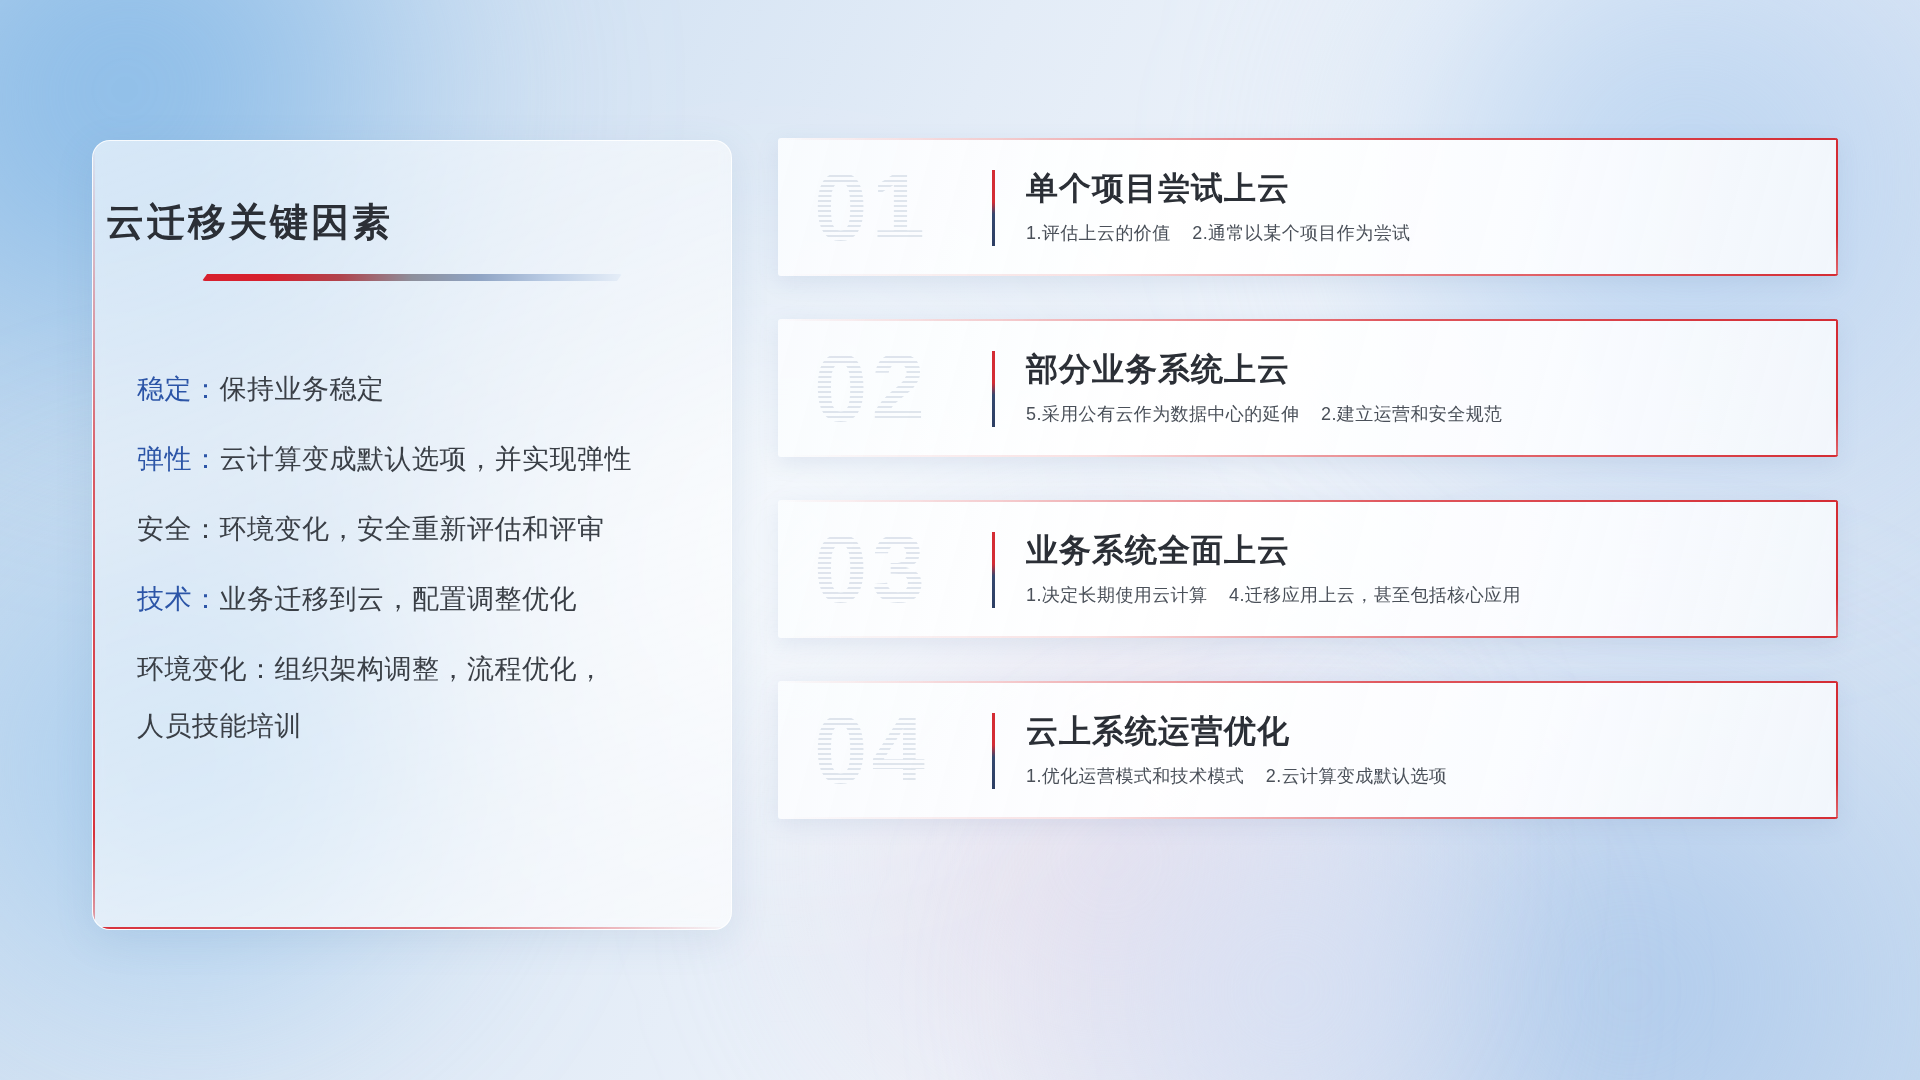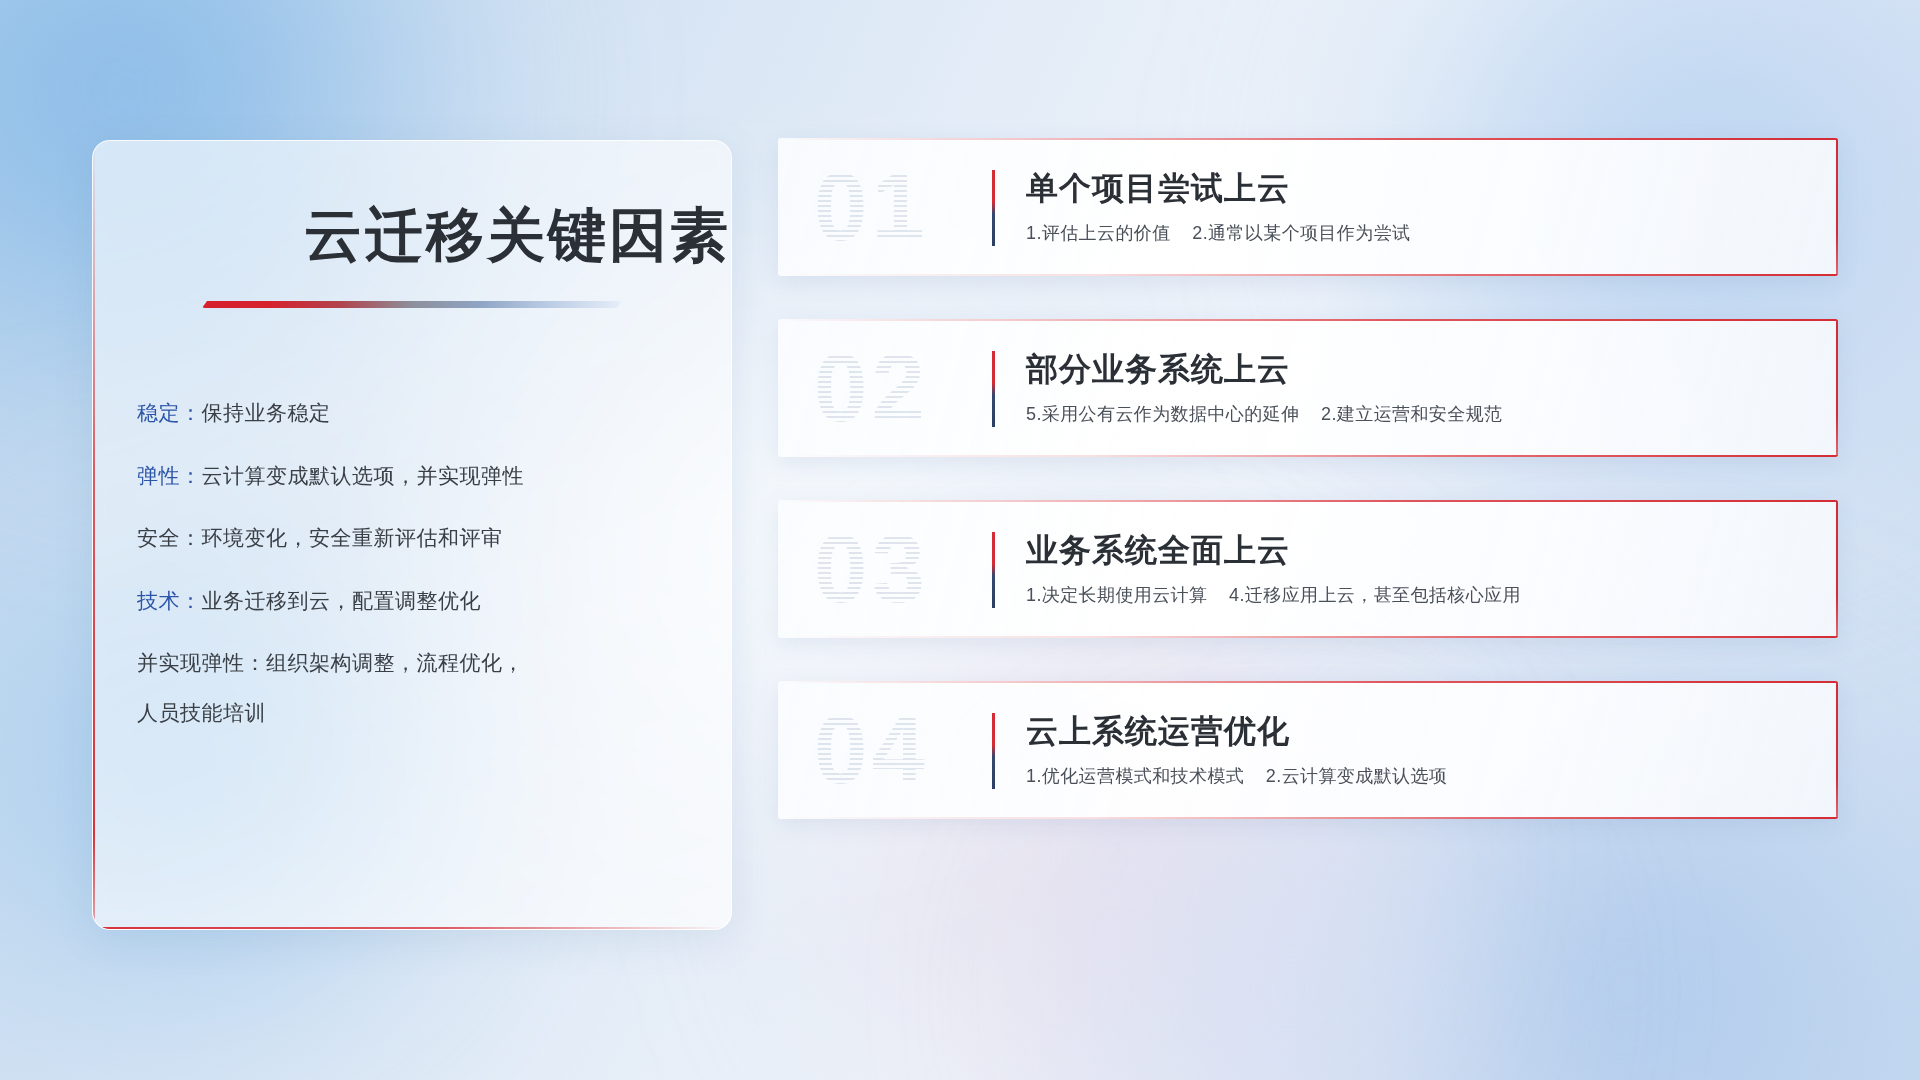--- a/index.html
+++ b/index.html
@@ -46,33 +46,34 @@
   #left-panel::before{ 
     content:""; position:absolute; left:0; top:0; bottom:0; width:2px;
     background:linear-gradient(180deg,rgba(214,40,50,0) 0%,rgba(214,40,50,.75) 42%,rgba(214,40,50,.95) 88%,rgba(214,40,50,.35) 100%);
   }
   #left-panel::after{
     content:""; position:absolute; left:0; right:0; bottom:0; height:2px;
     background:linear-gradient(90deg,rgba(214,40,50,.95) 0%,rgba(214,40,50,.75) 55%,rgba(214,40,50,0) 100%);
   }
 
   .panel-title{
-    margin:56px 0 0 0; text-align:right;
-    font-size:58px; font-weight:bold; letter-spacing:3px;
+    margin:56px 0 0 0; text-align:left;
+    font-size:38px; font-weight:bold; letter-spacing:3px;
     color:#2b2f36;
+    padding-left:13px;
   }
   .title-rule{
     margin:26px auto 0 auto; width:420px; height:7px; border-radius:3px;
     background:linear-gradient(90deg,#d7202e 0%,#d7202e 16%,#b0444d 33%,#8d8f9b 50%,#8fa4c4 66%,#b9cbe4 82%,#e6eef8 100%);
     clip-path:polygon(1.2% 0,100% 0,98.8% 100%,0 100%);
   }
 
   .factor-list{ margin:92px 0 0 0; padding:0 0 0 44px; list-style:none; }
   .factor-item{
-    font-size:21px; line-height:1.22; color:#3a3f46;
+    font-size:27px; line-height:1.22; color:#3a3f46;
     margin-bottom:37px; letter-spacing:.5px; white-space:nowrap;
   }
   .factor-item:last-child{ margin-bottom:0; }
   .factor-label{ color:#3a3f46; }
   .factor-label.accent{ color:#2c55a7; }
   .factor-cont{ display:block; margin-top:24px; color:#3a3f46; }
 
   
   #cards{ position:absolute; left:778px; top:138px; width:1060px; }
   .step-card{
@@ -144,21 +145,21 @@
     <li class="factor-item">
       <span class="factor-label accent">弹性：</span><span class="factor-value">云计算变成默认选项，并实现弹性</span>
     </li>
     <li class="factor-item">
       <span class="factor-label">安全：</span><span class="factor-value">环境变化，安全重新评估和评审</span>
     </li>
     <li class="factor-item">
       <span class="factor-label accent">技术：</span><span class="factor-value">业务迁移到云，配置调整优化</span>
     </li>
     <li class="factor-item">
-      <span class="factor-label">并实现弹性：</span><span class="factor-value">组织架构调整，流程优化，</span>
+      <span class="factor-label">环境变化：</span><span class="factor-value">组织架构调整，流程优化，</span>
       <span class="factor-cont">人员技能培训</span>
     </li>
   </ul>
 </div>
 
 <div id="cards">
 
   <div class="step-card">
     <div class="card-top-line"></div>
     <div class="card-right-line"></div>

